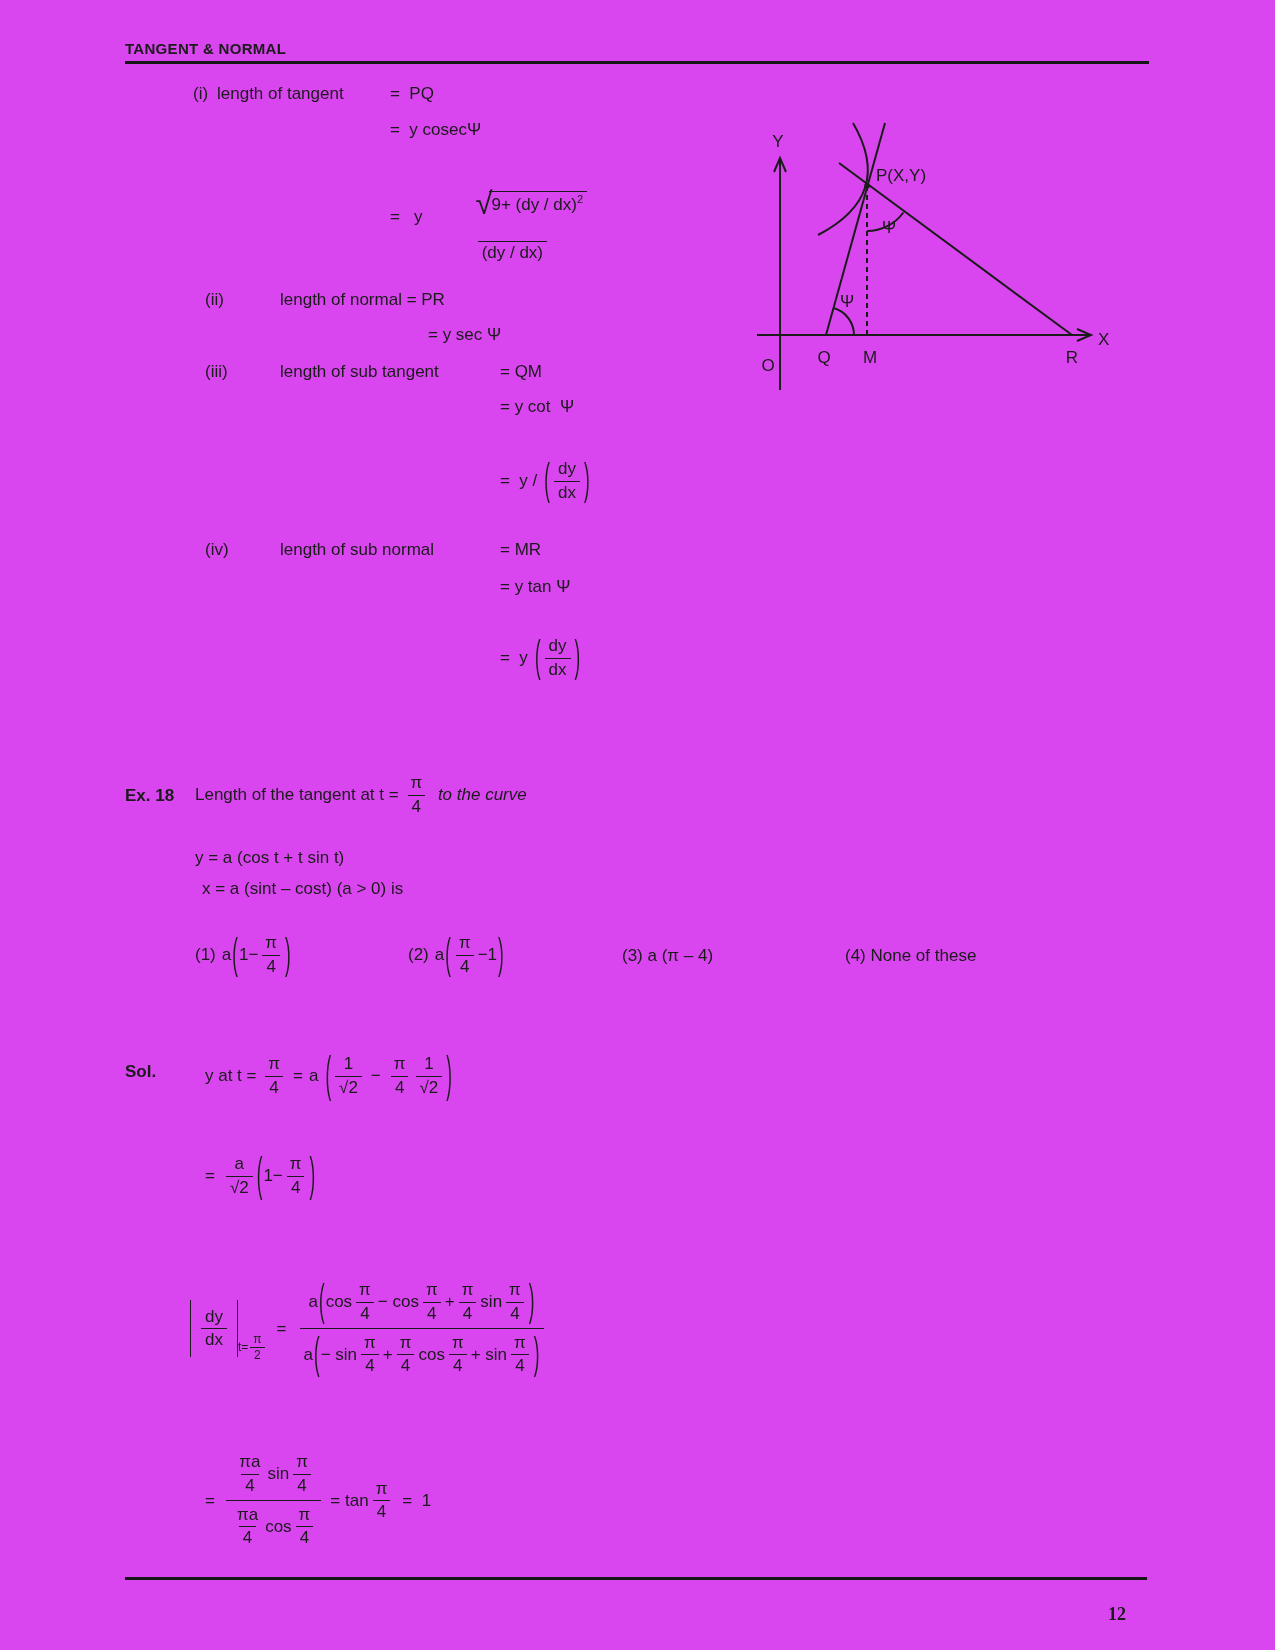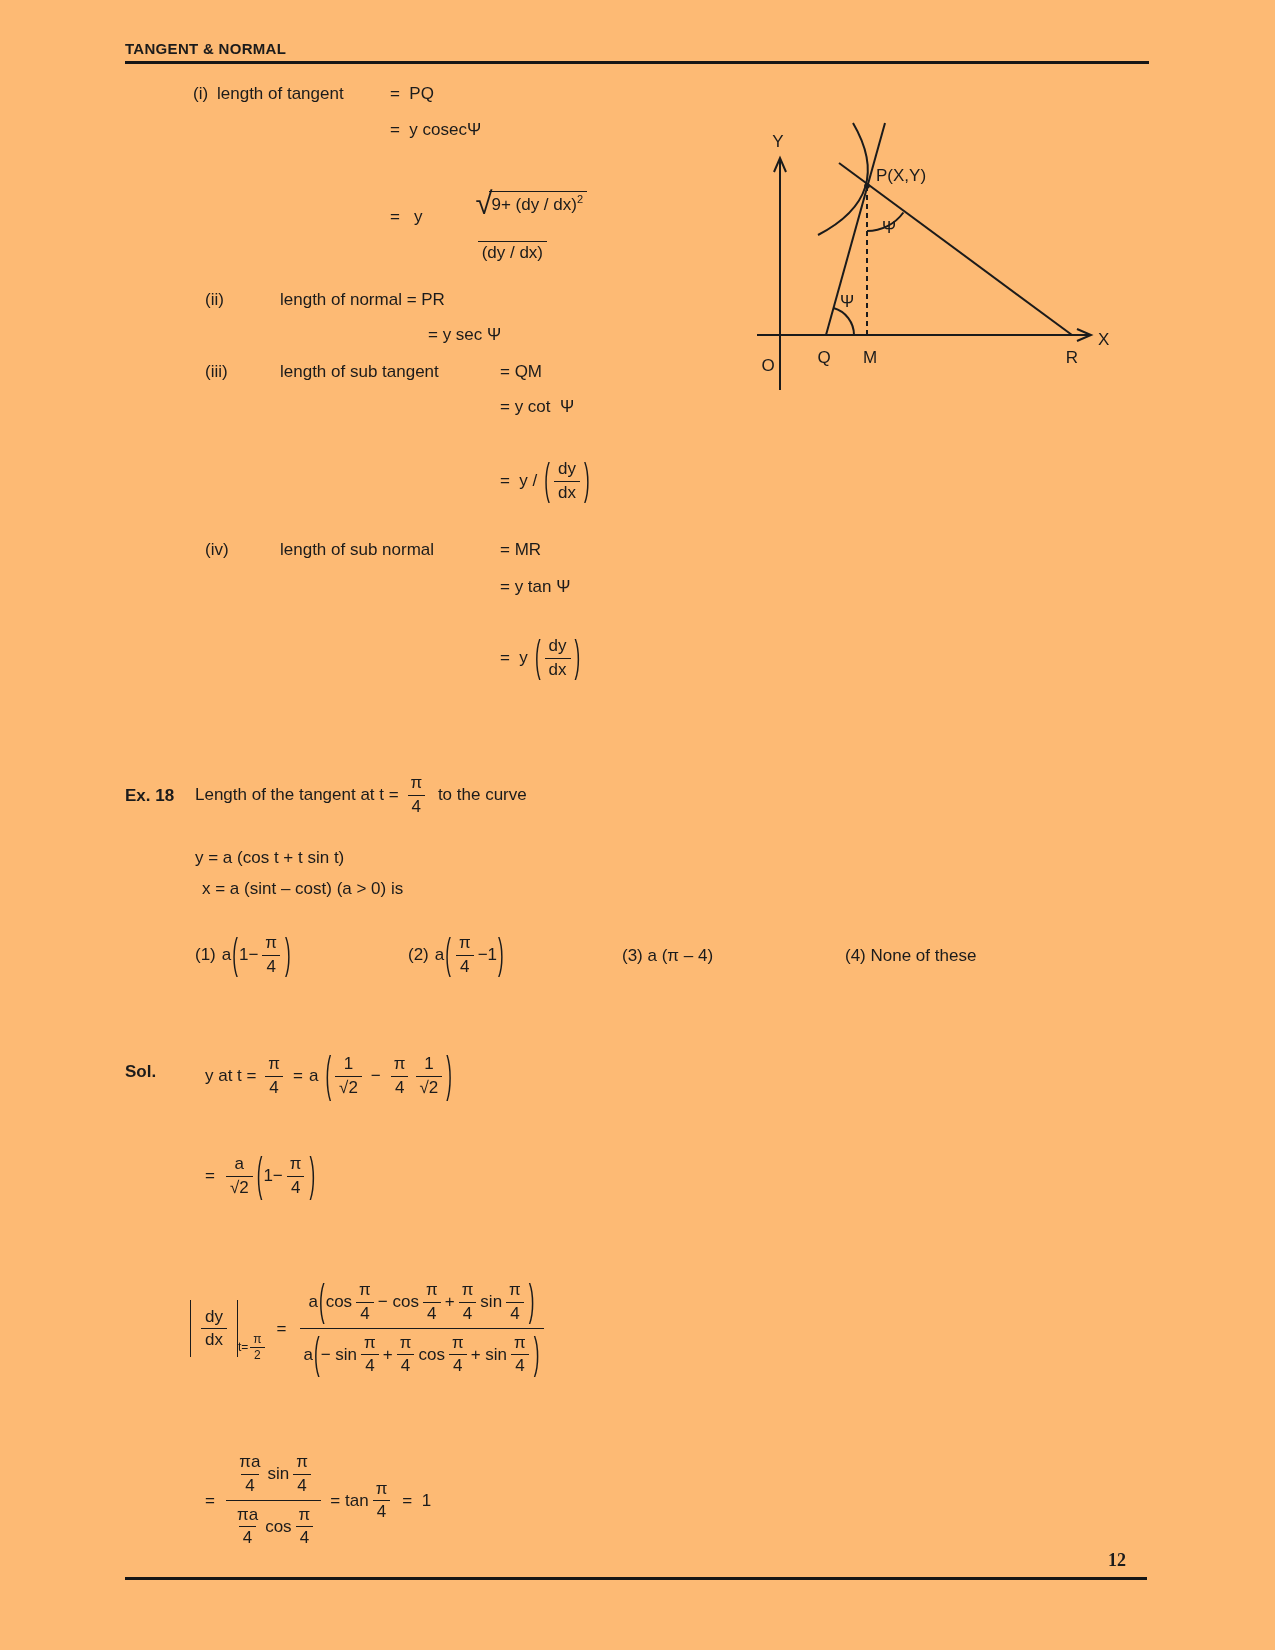--- a/index.html
+++ b/index.html
@@ -1,16 +1,16 @@
 <!DOCTYPE html>
 <html><head>
 <meta charset="utf-8">
 <style>
   html,body { margin:0; padding:0; background:#e8e8e8; }
-  .page { position:relative; width:1275px; height:1650px; margin:0 auto; background:#fdba74;
+  .page { position:relative; width:1275px; height:1650px; margin:0 auto; background:#d946ef;
           font-family:"Liberation Sans", sans-serif; color:#1b1b1b; overflow:hidden; }
   .ab { position:absolute; }
   .t  { font-size:17px; white-space:pre; }
   .b  { font-weight:bold; }
   .rule { background:#161616; height:3px; }
   .math { display:inline-flex; align-items:center; font-size:17px; }
   .math span { white-space:pre; }
   .frac { display:inline-flex; flex-direction:column; align-items:center; margin:0 3px; line-height:1.2; text-align:center; }
   .frac .fn { padding:0 4px 1px; }
   .frac .fd { border-top:1.7px solid #1b1b1b; padding:1px 4px 0; }
@@ -20,21 +20,21 @@
   .bigfrac > .fd { padding-top:4px; }
   .bigp { display:inline-block; font-weight:300; transform:scaleY(var(--sy,2.4)); margin:0 1px; }
   .sqrtw { display:inline-flex; align-items:flex-start; }
   .sqrts { font-size:31px; line-height:25px; font-weight:300; margin-right:-3px; }
   .sqrtb { border-top:1.9px solid #1b1b1b; padding:3px 4px 0 2px; }
   sup.e { font-size:11px; line-height:0; vertical-align:super; }
   .absw { display:inline-flex; align-items:flex-end; }
   .absb { display:inline-flex; align-items:center; border-left:1.8px solid #1b1b1b; border-right:1.8px solid #1b1b1b; padding:7px 7px; }
   .abss { font-size:12px; display:inline-flex; align-items:center; transform:translateY(4px); white-space:pre; }
   .mr6 { margin-right:6px; } .mr8 { margin-right:8px; }
-  .ml4 { margin-left:4px; }  .ml6 { margin-left:6px; }  .ml8 { margin-left:8px; }
+  .ml4 { margin-left:4px;font-style:italic; }  .ml6 { margin-left:6px; }  .ml8 { margin-left:8px; }
   .mx6 { margin:0 6px; }     .mx10 { margin:0 10px; }
   svg text { font-family:"Liberation Sans", sans-serif; font-size:17px; fill:#1b1b1b; }
   .pageno { font-family:"Liberation Serif", serif; font-size:18px; font-weight:bold; }
 </style>
 </head>
 <body>
 
 <div class="page">
 
   <div class="ab b" style="left:125px;top:40px;font-size:15px;letter-spacing:.3px">TANGENT &amp; NORMAL</div>
@@ -214,15 +214,15 @@
         <span>cos</span>
         <span class="frac"><span class="fn">π</span><span class="fd">4</span></span>
       </span>
     </span>
     <span class="ml6">= tan</span>
     <span class="frac"><span class="fn">π</span><span class="fd">4</span></span>
     <span class="ml8">=  1</span>
   </div>
 
   <div class="ab rule" style="left:125px;top:1577px;width:1022px;height:2.5px"></div>
-  <div class="ab pageno" style="left:1108px;top:1550px">12</div>
+  <div class="ab pageno" style="left:1108px;top:1604px">12</div>
 
 </div>
 
 </body></html>

